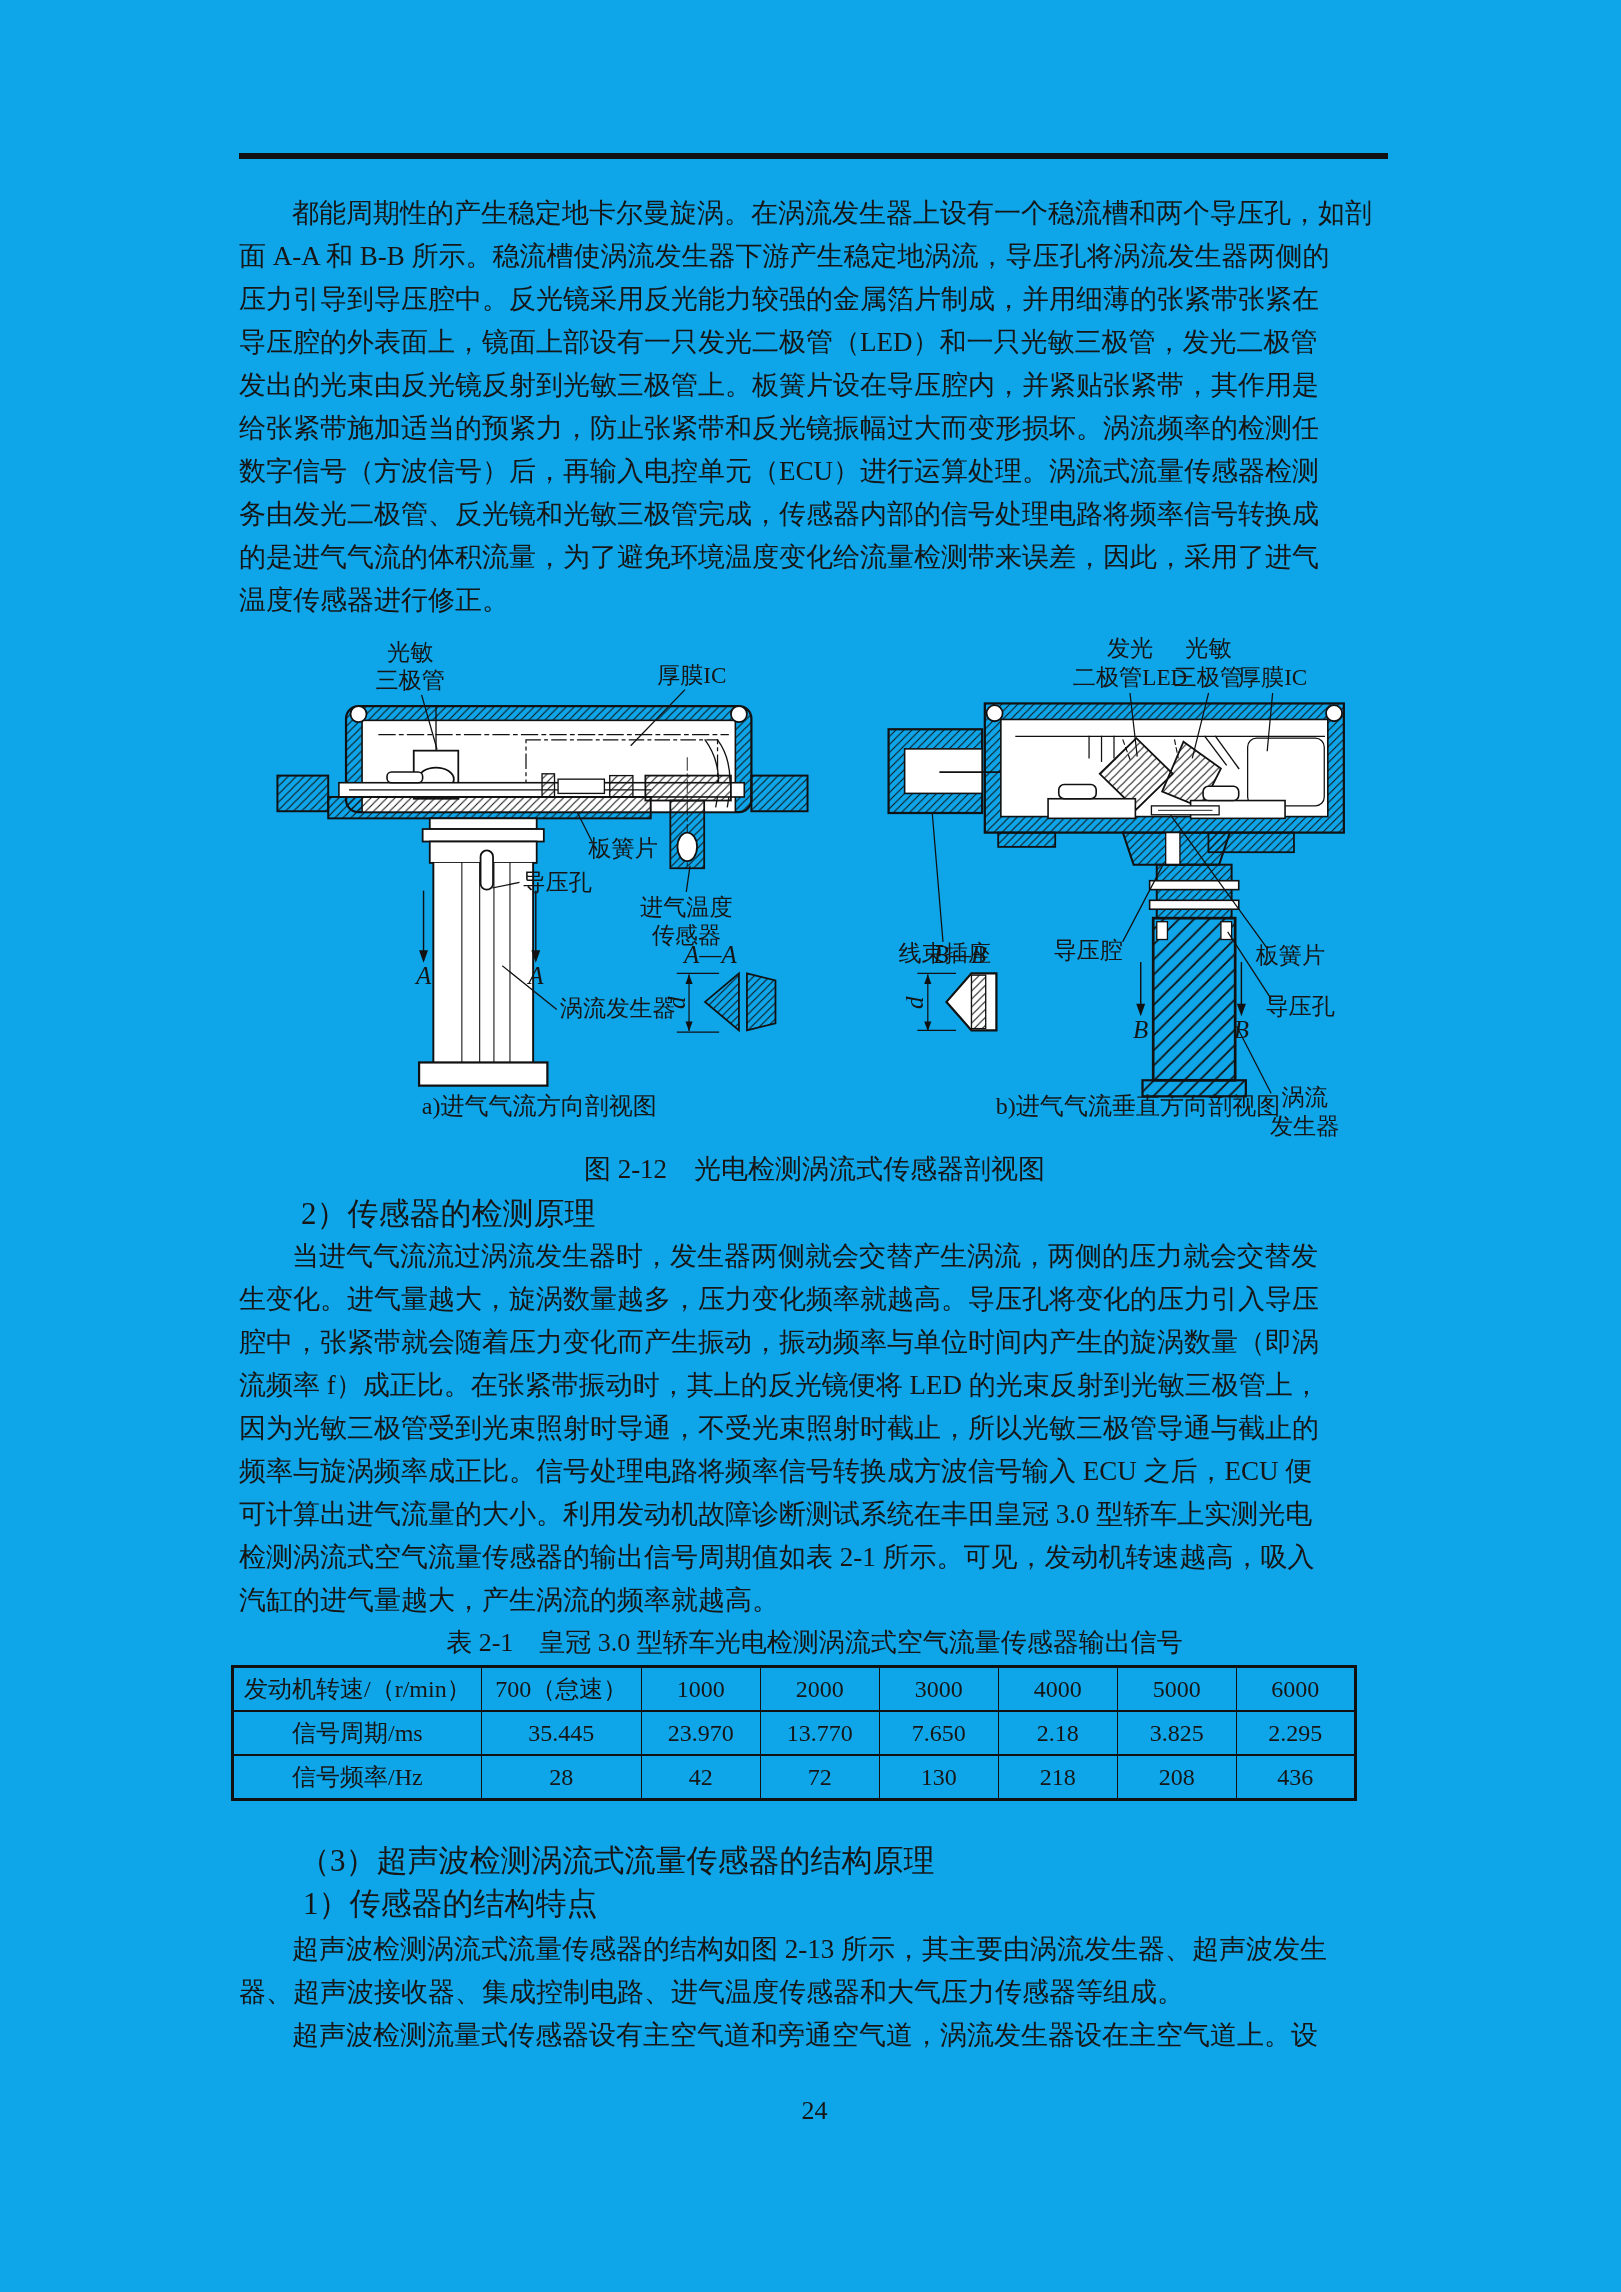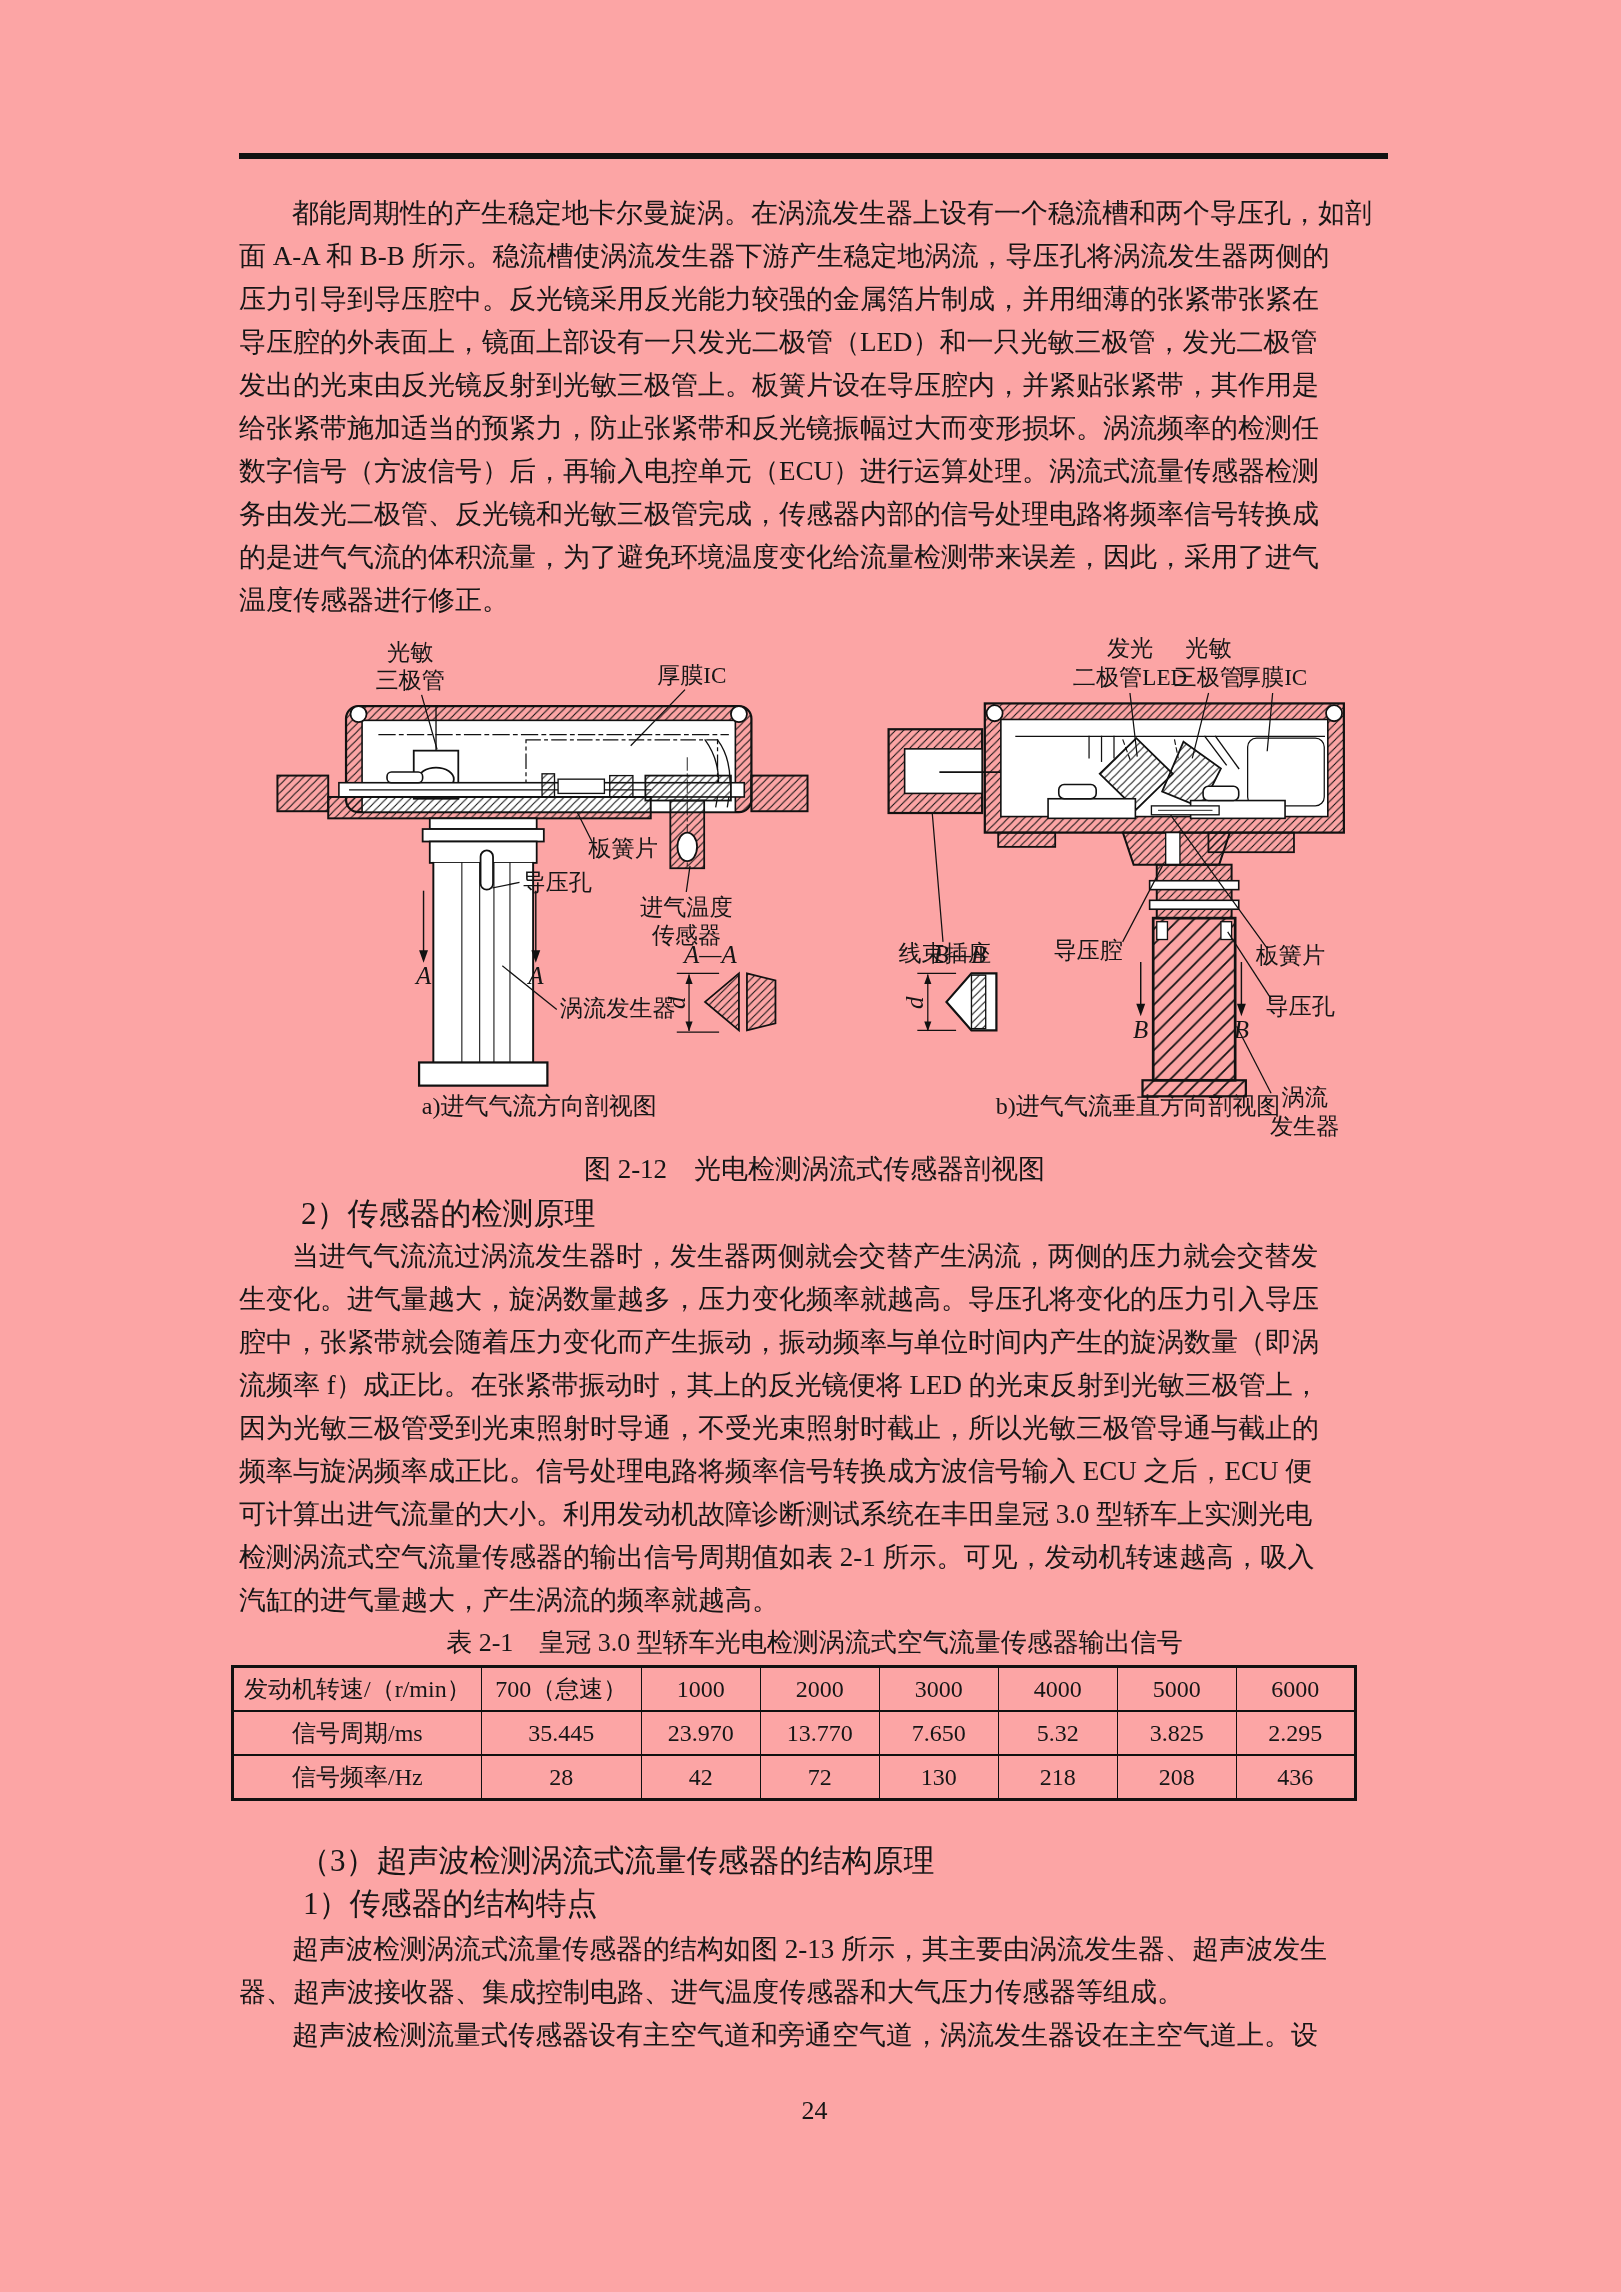--- a/index.html
+++ b/index.html
@@ -1,16 +1,16 @@
 <!DOCTYPE html>
 <html style="font-size:14.3px"><head>
 <meta charset="utf-8">
 <style>
   html,body{margin:0;padding:0;background:#888;}
-  .page{position:relative;width:1622px;height:2293px;background:#fca5a5;
+  .page{position:relative;width:1622px;height:2293px;background:#0ea5e9;
         font-family:"Liberation Serif","DejaVu Serif",serif;color:#111;overflow:hidden;}
   .rule{position:absolute;left:239px;top:153px;width:1149px;height:6.2px;background:#111;}
   .para{position:absolute;font-size:27px;line-height:43px;color:#161616;}
   .para .ln{height:43px;white-space:pre;}
   .ind{padding-left:53px;}
   .head{position:absolute;font-size:31px;line-height:39px;color:#161616;white-space:pre;}
   .center{text-align:center;}
   .figcap{position:absolute;left:239px;top:1151px;width:1151px;font-size:27px;color:#161616;}
   .tbl-title{position:absolute;left:239px;top:1625px;width:1151px;font-size:26px;color:#161616;}
   table.sig{position:absolute;left:231px;top:1665px;border-collapse:collapse;table-layout:fixed;
@@ -277,21 +277,21 @@
         <td>4000</td>
         <td>5000</td>
         <td>6000</td>
       </tr>
       <tr>
         <td>信号周期/ms</td>
         <td>35.445</td>
         <td>23.970</td>
         <td>13.770</td>
         <td>7.650</td>
-        <td>5.32</td>
+        <td>2.18</td>
         <td>3.825</td>
         <td>2.295</td>
       </tr>
       <tr>
         <td>信号频率/Hz</td>
         <td>28</td>
         <td>42</td>
         <td>72</td>
         <td>130</td>
         <td>218</td>

